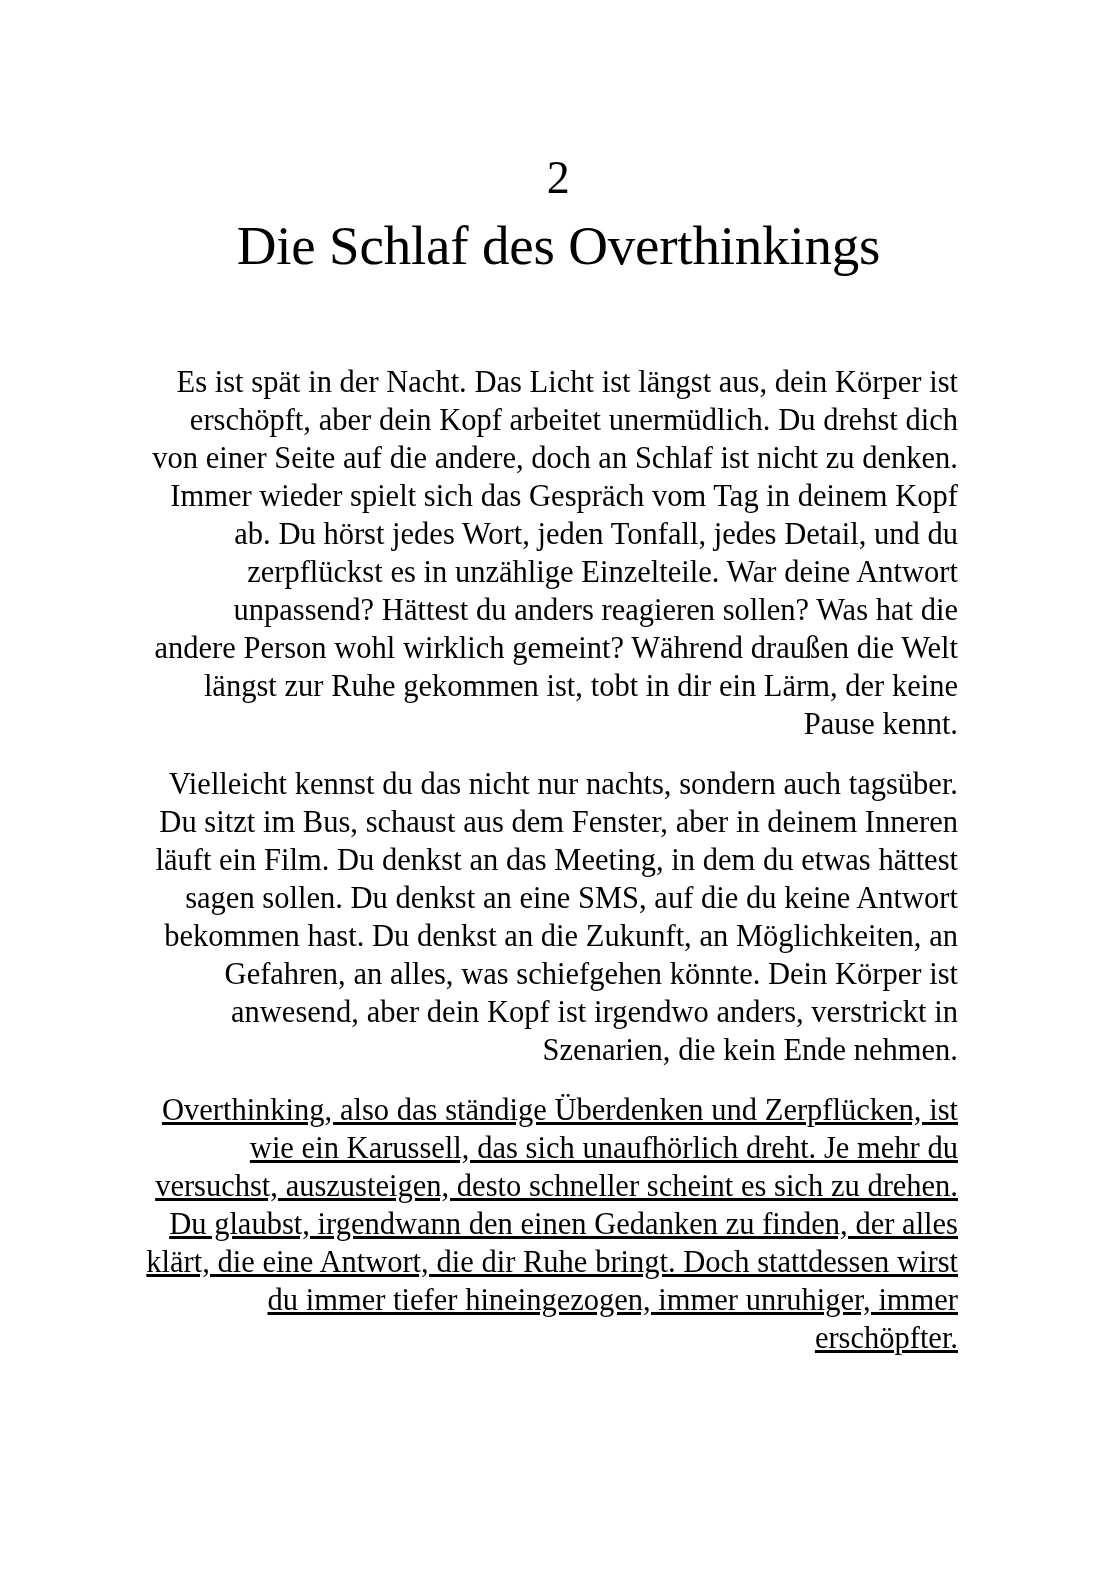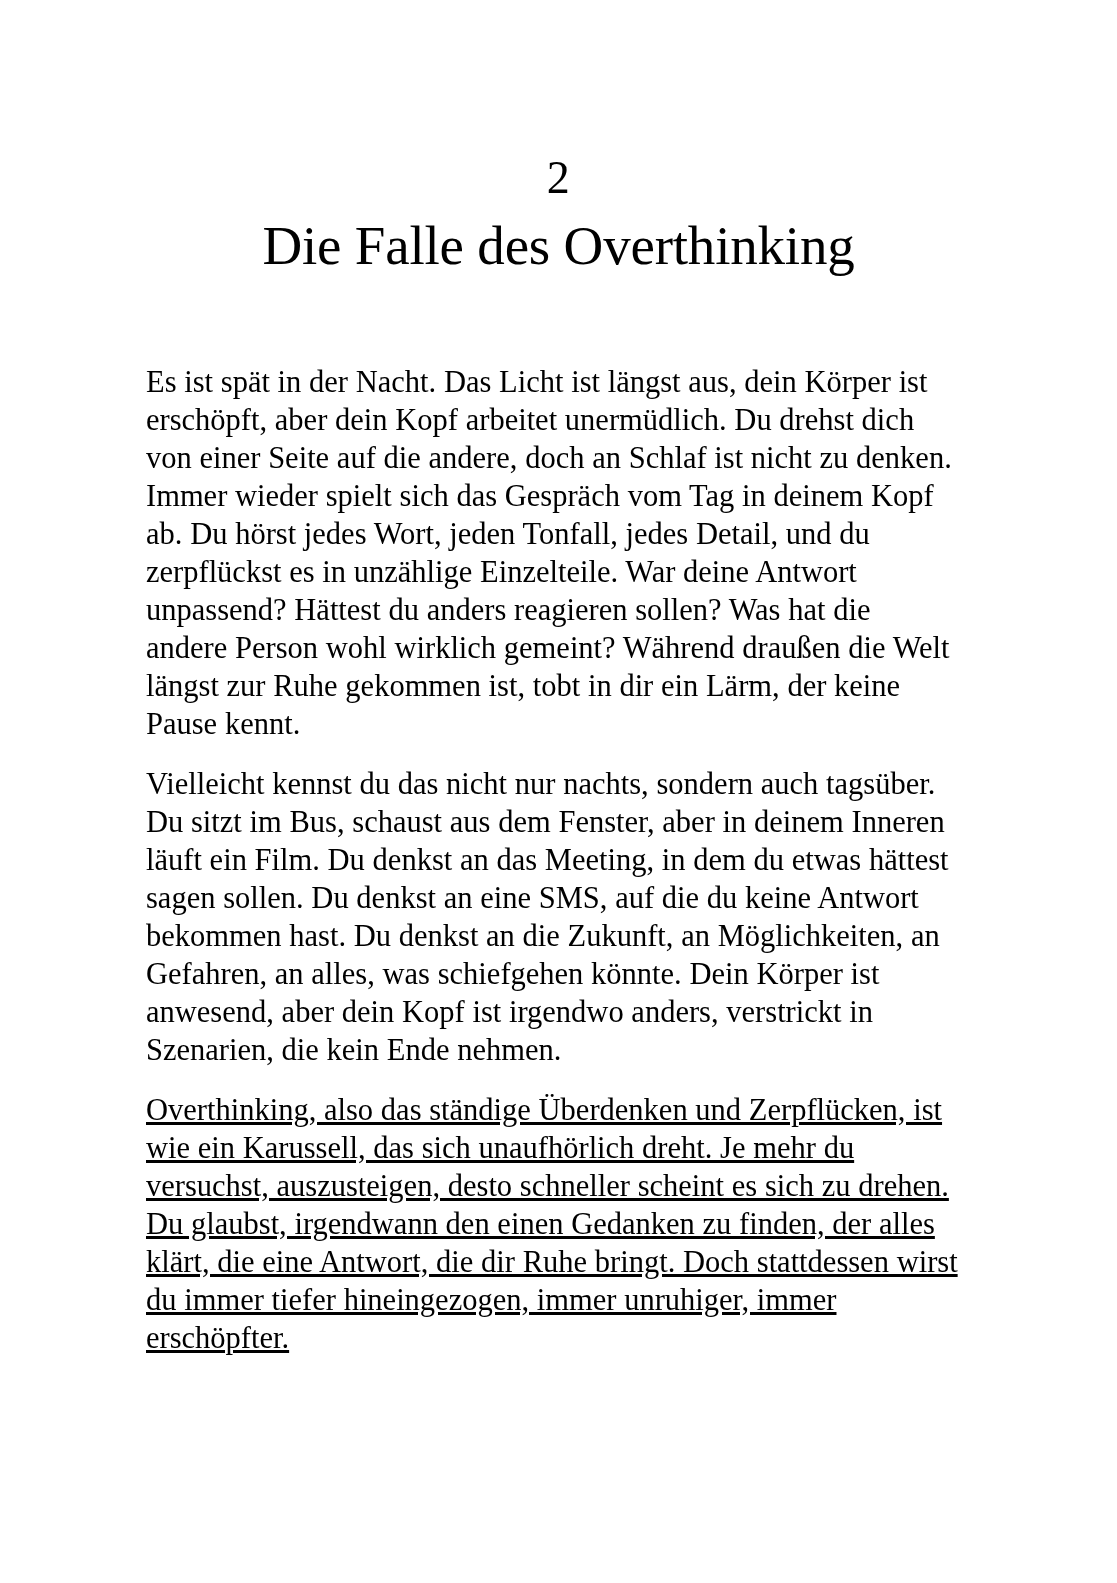--- a/index.html
+++ b/index.html
@@ -52,40 +52,40 @@
     letter-spacing: -0.2px;
   }
   .body-block {
     margin-top: 86px;
     margin-left: 146px;
     width: 812px;
   }
   .body-paragraph {
     font-size: 30.5px;
     line-height: 38px;
-    text-align: left;
+    text-align: right;
     margin: 0 0 22px 0;
     hyphens: none;
     word-spacing: 0.1px;
   }
   .body-paragraph:last-child {
     margin-bottom: 0;
     text-decoration: underline;
   }
 </style>
 </head>
 <body>
 
 <div class="page-edge-top"></div>
 
 <div class="page">
 
   <div class="chapter-header">
     <div class="chapter-number">2</div>
-    <h1 class="chapter-title">Die Falle des Overthinking</h1>
+    <h1 class="chapter-title">Die Schlaf des Overthinkings</h1>
   </div>
 
   <div class="body-block">
     <p class="body-paragraph">Es ist spät in der Nacht. Das Licht ist längst aus, dein Körper ist erschöpft, aber dein Kopf arbeitet unermüdlich. Du drehst dich von einer Seite auf die andere, doch an Schlaf ist nicht zu denken. Immer wieder spielt sich das Gespräch vom Tag in deinem Kopf ab. Du hörst jedes Wort, jeden Tonfall, jedes Detail, und du zerpflückst es in unzählige Einzelteile. War deine Antwort unpassend? Hättest du anders reagieren sollen? Was hat die andere Person wohl wirklich gemeint? Während draußen die Welt längst zur Ruhe gekommen ist, tobt in dir ein Lärm, der keine Pause kennt.</p>
     <p class="body-paragraph">Vielleicht kennst du das nicht nur nachts, sondern auch tagsüber. Du sitzt im Bus, schaust aus dem Fenster, aber in deinem Inneren läuft ein Film. Du denkst an das Meeting, in dem du etwas hättest sagen sollen. Du denkst an eine SMS, auf die du keine Antwort bekommen hast. Du denkst an die Zukunft, an Möglichkeiten, an Gefahren, an alles, was schiefgehen könnte. Dein Körper ist anwesend, aber dein Kopf ist irgendwo anders, verstrickt in Szenarien, die kein Ende nehmen.</p>
     <p class="body-paragraph">Overthinking, also das ständige Überdenken und Zerpflücken, ist wie ein Karussell, das sich unaufhörlich dreht. Je mehr du versuchst, auszusteigen, desto schneller scheint es sich zu drehen. Du glaubst, irgendwann den einen Gedanken zu finden, der alles klärt, die eine Antwort, die dir Ruhe bringt. Doch stattdessen wirst du immer tiefer hineingezogen, immer unruhiger, immer erschöpfter.</p>
   </div>
 
 </div>
 

